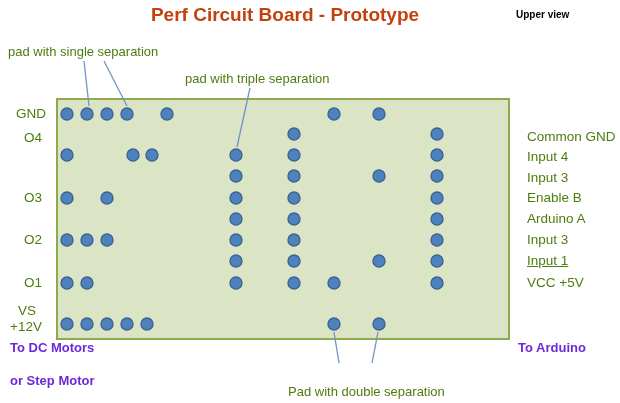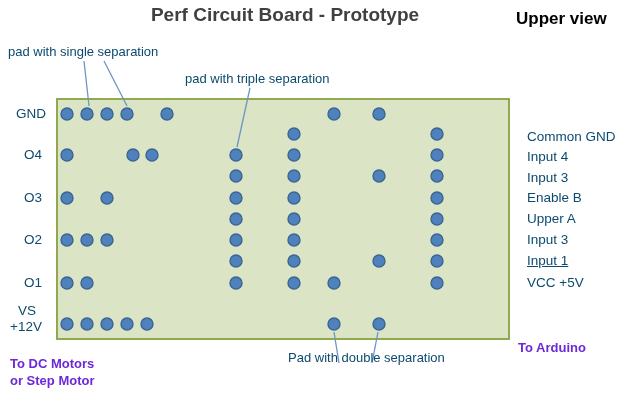--- a/index.html
+++ b/index.html
@@ -3,26 +3,26 @@
 <meta charset="utf-8">
 <style>
   html,body{margin:0;padding:0;background:#fff;}
   .canvas{
     position:relative;width:620px;height:403px;background:#ffffff;
     font-family:"Liberation Sans",sans-serif;overflow:hidden;
   }
   #diagram-svg{position:absolute;left:0;top:0;width:620px;height:403px;}
   .page-title{
     position:absolute;top:4px;left:55px;width:460px;text-align:center;
-    font-size:19px;font-weight:bold;color:#404040;
+    font-size:19px;font-weight:bold;color:#c2410c;
   }
   .view-label{
-    position:absolute;top:9px;left:516px;font-size:17px;font-weight:bold;color:#000;
+    position:absolute;top:9px;left:516px;font-size:10px;font-weight:bold;color:#000;
   }
-  .lbl{position:absolute;font-size:13px;color:#0c4a6e;white-space:nowrap;line-height:16px;}
+  .lbl{position:absolute;font-size:13px;color:#4d7c0f;white-space:nowrap;line-height:16px;}
   .left-lbl{font-size:13.5px;}
   .right-lbl{font-size:13.5px;margin-left:10px;}
   .ann{font-size:13px;}
   .red-lbl{color:#6d28d9;font-weight:bold;font-size:13px;}
 </style>
 </head>
 <body>
 
 <div class="canvas">
   <svg id="diagram-svg" viewBox="0 0 620 403" xmlns="http://www.w3.org/2000/svg">
@@ -80,34 +80,34 @@
       <line x1="84" y1="61" x2="89" y2="106" stroke="#6f94c4" stroke-width="1.3"></line>
       <line x1="104" y1="61" x2="127" y2="106" stroke="#6f94c4" stroke-width="1.3"></line>
       <line x1="250" y1="88" x2="237" y2="147" stroke="#6f94c4" stroke-width="1.3"></line>
       <line x1="339" y1="363" x2="334" y2="332" stroke="#6f94c4" stroke-width="1.3"></line>
       <line x1="372" y1="363" x2="378" y2="332" stroke="#6f94c4" stroke-width="1.3"></line>
     </svg>
   <div class="page-title">Perf Circuit Board - Prototype</div>
   <div class="view-label">Upper view</div>
   <div id="label-layer">
       <div class="lbl left-lbl" style="left: 16px; top: 106px; text-align: center;">GND</div>
-      <div class="lbl left-lbl" style="left: 24px; top: 147px;">O4</div>
+      <div class="lbl left-lbl" style="left: 24px; top: 130px;">O4</div>
       <div class="lbl left-lbl" style="left: 24px; top: 190px;">O3</div>
       <div class="lbl left-lbl" style="left: 24px; top: 232px;">O2</div>
       <div class="lbl left-lbl" style="left: 24px; top: 275px;">O1</div>
       <div class="lbl left-lbl" style="left: 18px; top: 303px;">VS</div>
       <div class="lbl left-lbl" style="left: 10px; top: 319px;">+12V</div>
       <div class="lbl right-lbl" style="left: 517px; top: 129px;">Common GND</div>
       <div class="lbl right-lbl" style="left: 517px; top: 149px;">Input 4</div>
       <div class="lbl right-lbl" style="left: 517px; top: 170px;">Input 3</div>
       <div class="lbl right-lbl" style="left: 517px; top: 190px;">Enable B</div>
-      <div class="lbl right-lbl" style="left: 517px; top: 211px;">Upper A</div>
+      <div class="lbl right-lbl" style="left: 517px; top: 211px;">Arduino A</div>
       <div class="lbl right-lbl" style="left: 517px; top: 232px;">Input 3</div>
       <div class="lbl right-lbl" style="left: 517px; top: 253px; text-decoration: underline;">Input 1</div>
       <div class="lbl right-lbl" style="left: 517px; top: 275px;">VCC +5V</div>
       <div class="lbl ann" style="left: 8px; top: 44px;">pad with single separation</div>
       <div class="lbl ann" style="left: 185px; top: 71px;">pad with triple separation</div>
-      <div class="lbl ann" style="left: 288px; top: 350px;">Pad with double separation</div>
-      <div class="lbl red-lbl" style="left: 10px; top: 356px;">To DC Motors</div>
+      <div class="lbl ann" style="left: 288px; top: 384px;">Pad with double separation</div>
+      <div class="lbl red-lbl" style="left: 10px; top: 340px;">To DC Motors</div>
       <div class="lbl red-lbl" style="left: 10px; top: 373px;">or Step Motor</div>
       <div class="lbl red-lbl" style="left: 518px; top: 340px;">To Arduino</div>
     </div>
 </div>
 
 </body></html>

